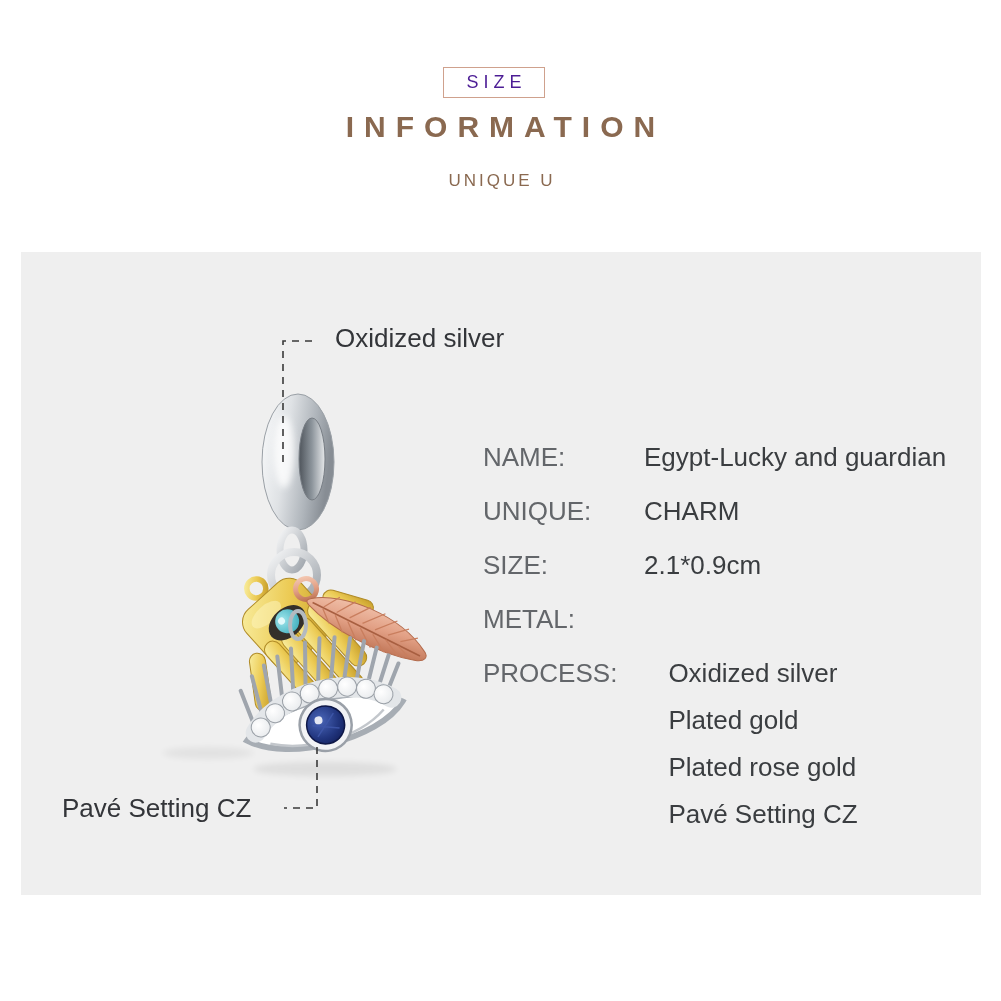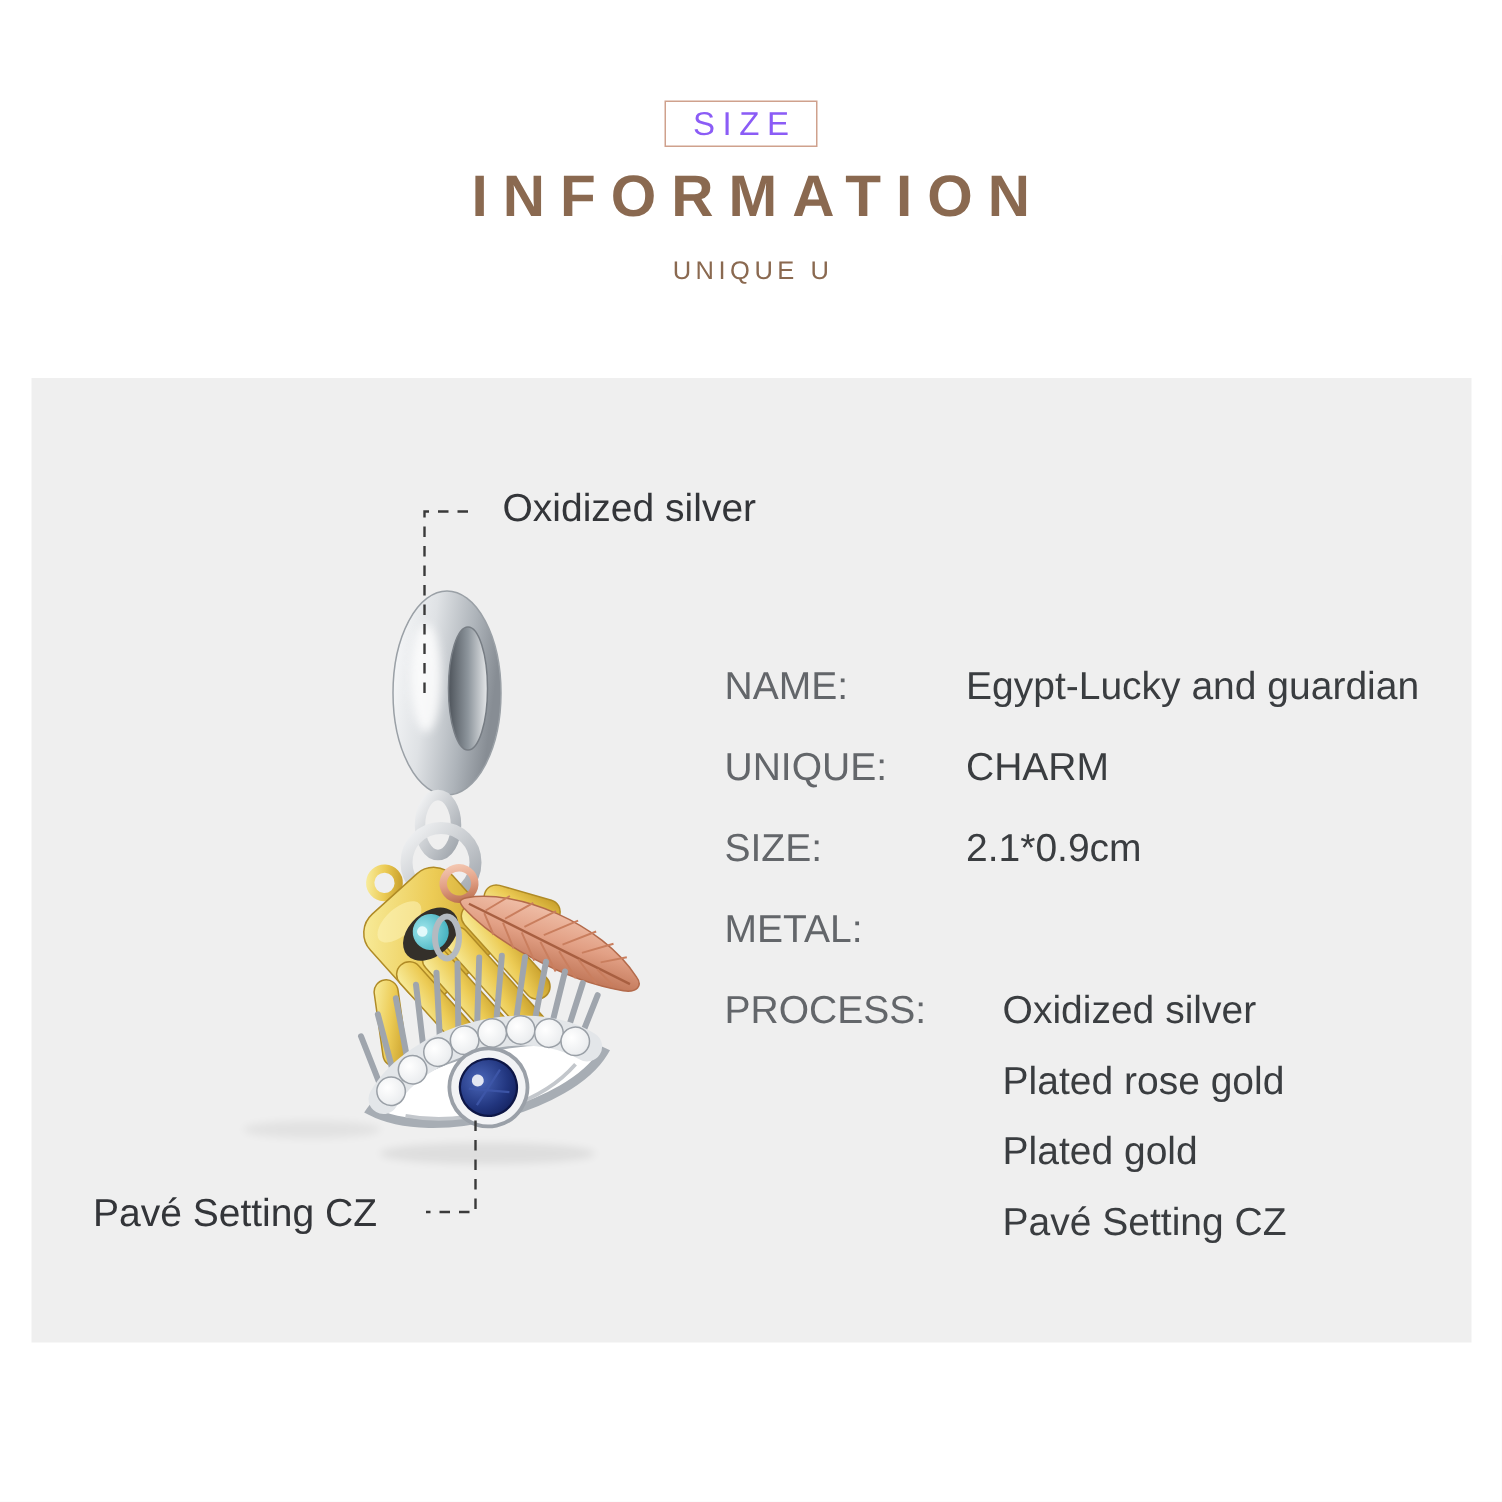--- a/index.html
+++ b/index.html
@@ -7,25 +7,25 @@
     position:relative;width:1001px;height:1001px;overflow:hidden;
     background:#ffffff;font-family:"Liberation Sans", sans-serif;
   }
   
   .hdr{position:absolute;top:0;left:0;width:1001px;text-align:center;}
   .badge{
     position:absolute;top:67px;left:443px;width:100px;height:29px;
     border:1px solid #cfa18d;display:flex;align-items:center;justify-content:center;
   }
   .badge span{
-    font-size:22px;letter-spacing:5px;text-indent:5px;color:#8b5cf6;
+    font-size:18px;letter-spacing:5px;text-indent:5px;color:#4c1d95;
   }
   .title{
     position:absolute;top:110px;left:0;width:1001px;text-align:center;
-    font-size:39px;font-weight:bold;color:#8a6950;letter-spacing:10px;text-indent:10px;
+    font-size:30px;font-weight:bold;color:#8a6950;letter-spacing:10px;text-indent:10px;
   }
   .subtitle{
     position:absolute;top:171px;left:0;width:1001px;text-align:center;
     font-size:17px;color:#8a6950;letter-spacing:3px;text-indent:3px;
   }
   
   .panel{
     position:absolute;left:21px;top:252px;width:960px;height:643px;
     background:#efefef;
   }
@@ -189,20 +189,20 @@
       <span class="lbl">SIZE:</span>
       <span class="val">2.1*0.9cm</span>
     </div>
     <div class="spec-row">
       <span class="lbl">METAL:</span>
     </div>
     <div class="spec-row process">
       <span class="lbl">PROCESS:</span>
       <span class="process-vals">
         <span class="val">Oxidized silver</span>
+        <span class="val">Plated gold</span>
         <span class="val">Plated rose gold</span>
-        <span class="val">Plated gold</span>
         <span class="val">Pavé Setting CZ</span>
       </span>
     </div>
   </div>
 
 </div>
 
 </body></html>

